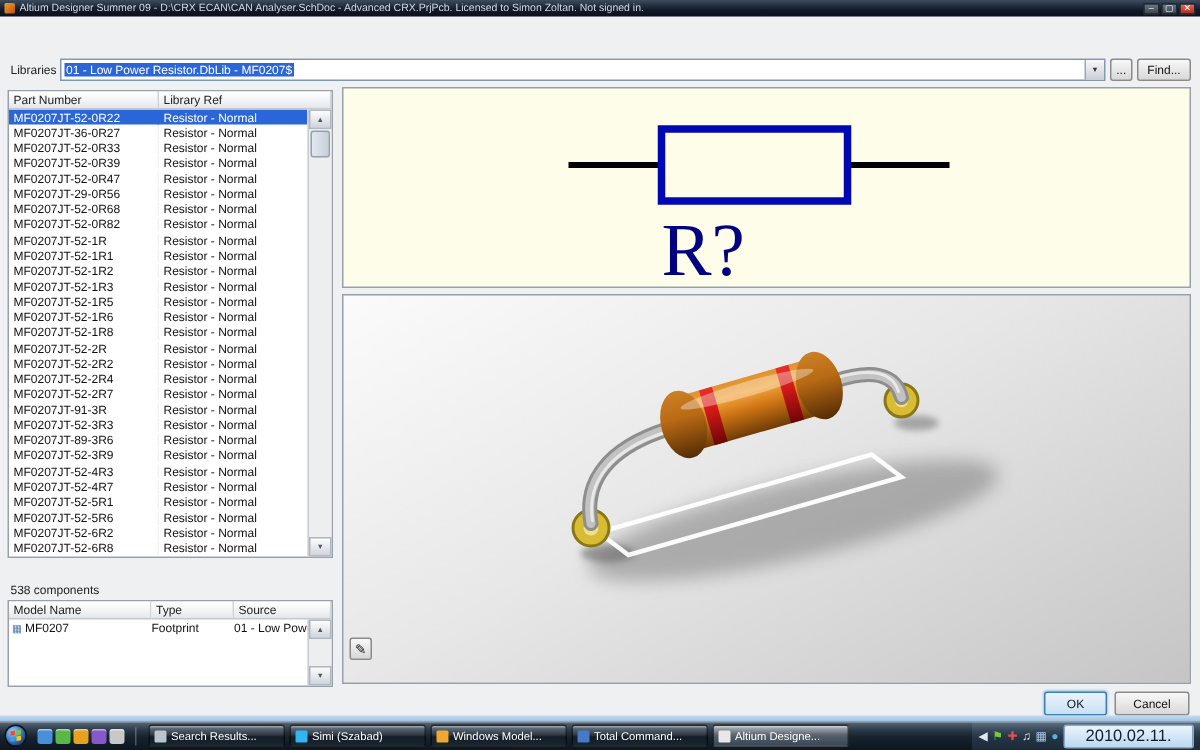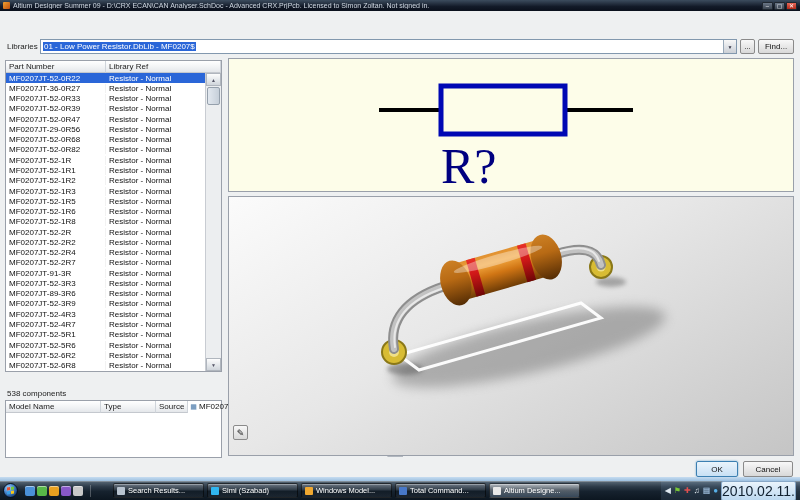--- a/index.html
+++ b/index.html
@@ -44,21 +44,21 @@
   .prow.sel .pc1{border-right-color:#2a66d8}
 
   .vscroll{width:16px;background:#eceef0;border-left:1px solid #c8ccd2;display:flex;flex-direction:column}
   .sarrow{height:13px;flex:0 0 auto;background:linear-gradient(#fdfdfd,#e2e6ea 60%,#d0d5db);border:1px solid #b0b6be;font-size:5px;color:#556;display:flex;align-items:center;justify-content:center}
   .sthumb{height:18px;margin:1px;background:linear-gradient(90deg,#e2e8ef,#c6cfd9);border:1px solid #95a0ac;border-radius:2px;flex:0 0 auto}
   .strack{flex:1}
 
   #compcount{position:absolute;left:5px;top:362px;width:217px;height:12px;font-size:8px;color:#222;padding:1px 2px}
 
   
-  #modelbox{position:absolute;left:5px;top:374px;width:217px;height:58px;border:1px solid #9aa0aa;background:#fff;display:flex;}
+  #modelbox{position:absolute;left:5px;top:374px;width:217px;height:58px;border:1px solid #9aa0aa;background:#fff;display:flex;flex-direction:column}
   #modelbox .h1{width:95px}
   #modelbox .h2{width:55px}
   #modelbox .h3{flex:1}
   #model-list{flex:1;overflow:hidden;width:199px}
   .mrow{height:11px;display:flex;align-items:center;font-size:8px}
   .mc1{width:95px;padding-left:2px;white-space:nowrap;overflow:hidden}
   .mico{color:#4878a8;font-size:7px;margin-right:2px}
   .mc2{width:55px;white-space:nowrap;overflow:hidden}
   .mc3{flex:1;white-space:nowrap;overflow:hidden}
   #modelbox .tbody{align-items:stretch}
@@ -73,28 +73,28 @@
   #bstrip{position:absolute;left:0;top:451px;width:800px;height:4px;background:linear-gradient(#c6dcf0,#9cc0e0)}
 
   
   #taskbar{position:absolute;left:0;top:481px;width:800px;height:19px;background:linear-gradient(#5a6a78 0%,#2c3a48 30%,#16222e 55%,#0c1620 100%);box-shadow:inset 0 1px 0 rgba(255,255,255,.25);display:flex;align-items:center}
   .orb{width:15px;height:15px;border-radius:50%;background:radial-gradient(circle at 35% 30%,#a8d0f0,#4a88d0 40%,#183c70 80%,#0c2040);border:1px solid #06101e;display:flex;align-items:center;justify-content:center;margin:0 3px;flex:0 0 auto}
   .flag{width:7px;height:7px;display:grid;grid-template-columns:1fr 1fr;grid-template-rows:1fr 1fr;gap:1px;transform:skewY(-8deg)}
   .flag i{display:block}
   #quick-launch{display:flex;gap:2px;align-items:center;margin:0 4px;flex:0 0 auto}
   .qlico{width:10px;height:10px;border-radius:2px;box-shadow:inset 0 1px 0 rgba(255,255,255,.5)}
   .tsep{width:1px;height:12px;background:rgba(255,255,255,.25);margin:0 3px;flex:0 0 auto}
-  #taskbar-buttons{display:flex;gap:3px;align-items:center;margin-left:19px;flex:0 0 auto}
+  #taskbar-buttons{display:flex;gap:3px;align-items:center;margin-left:5px;flex:0 0 auto}
   .taskbtn{width:91px;height:15px;display:flex;align-items:center;gap:3px;padding:0 3px;font-size:7.5px;color:#fff;background:linear-gradient(rgba(255,255,255,.25),rgba(255,255,255,.08) 45%,rgba(0,0,0,.15) 55%,rgba(255,255,255,.05));border:1px solid rgba(0,0,0,.55);border-radius:2px;overflow:hidden;white-space:nowrap;box-shadow:inset 0 1px 0 rgba(255,255,255,.3)}
   .taskbtn.active{background:linear-gradient(rgba(255,255,255,.6),rgba(255,255,255,.28) 45%,rgba(130,160,190,.35))}
   .tbico{width:8px;height:8px;border-radius:1px;flex:0 0 auto}
   .tblabel{overflow:hidden}
   #tray{margin-left:auto;height:100%;display:flex;align-items:center;gap:3px;padding:0 4px;background:rgba(150,190,230,.12)}
   .trico{font-size:8px;line-height:1}
-  .clock{background:linear-gradient(#eaf4fc,#bcd8f0);border:1px solid #88a8c8;border-radius:2px;color:#102030;font-size:14px;padding:1px 0;white-space:nowrap}
+  .clock{background:linear-gradient(#eaf4fc,#bcd8f0);border:1px solid #88a8c8;border-radius:2px;color:#102030;font-size:11px;padding:1px 14px;white-space:nowrap}
 </style>
 </head>
 <body>
 
 <div id="appbar">
   <span class="appico"></span>
   <span class="title">Altium Designer Summer 09 - D:\CRX ECAN\CAN Analyser.SchDoc - Advanced CRX.PrjPcb. Licensed to Simon Zoltan. Not signed in.</span>
   <span class="winbtns">
     <span class="wb">–</span>
     <span class="wb">▢</span>

